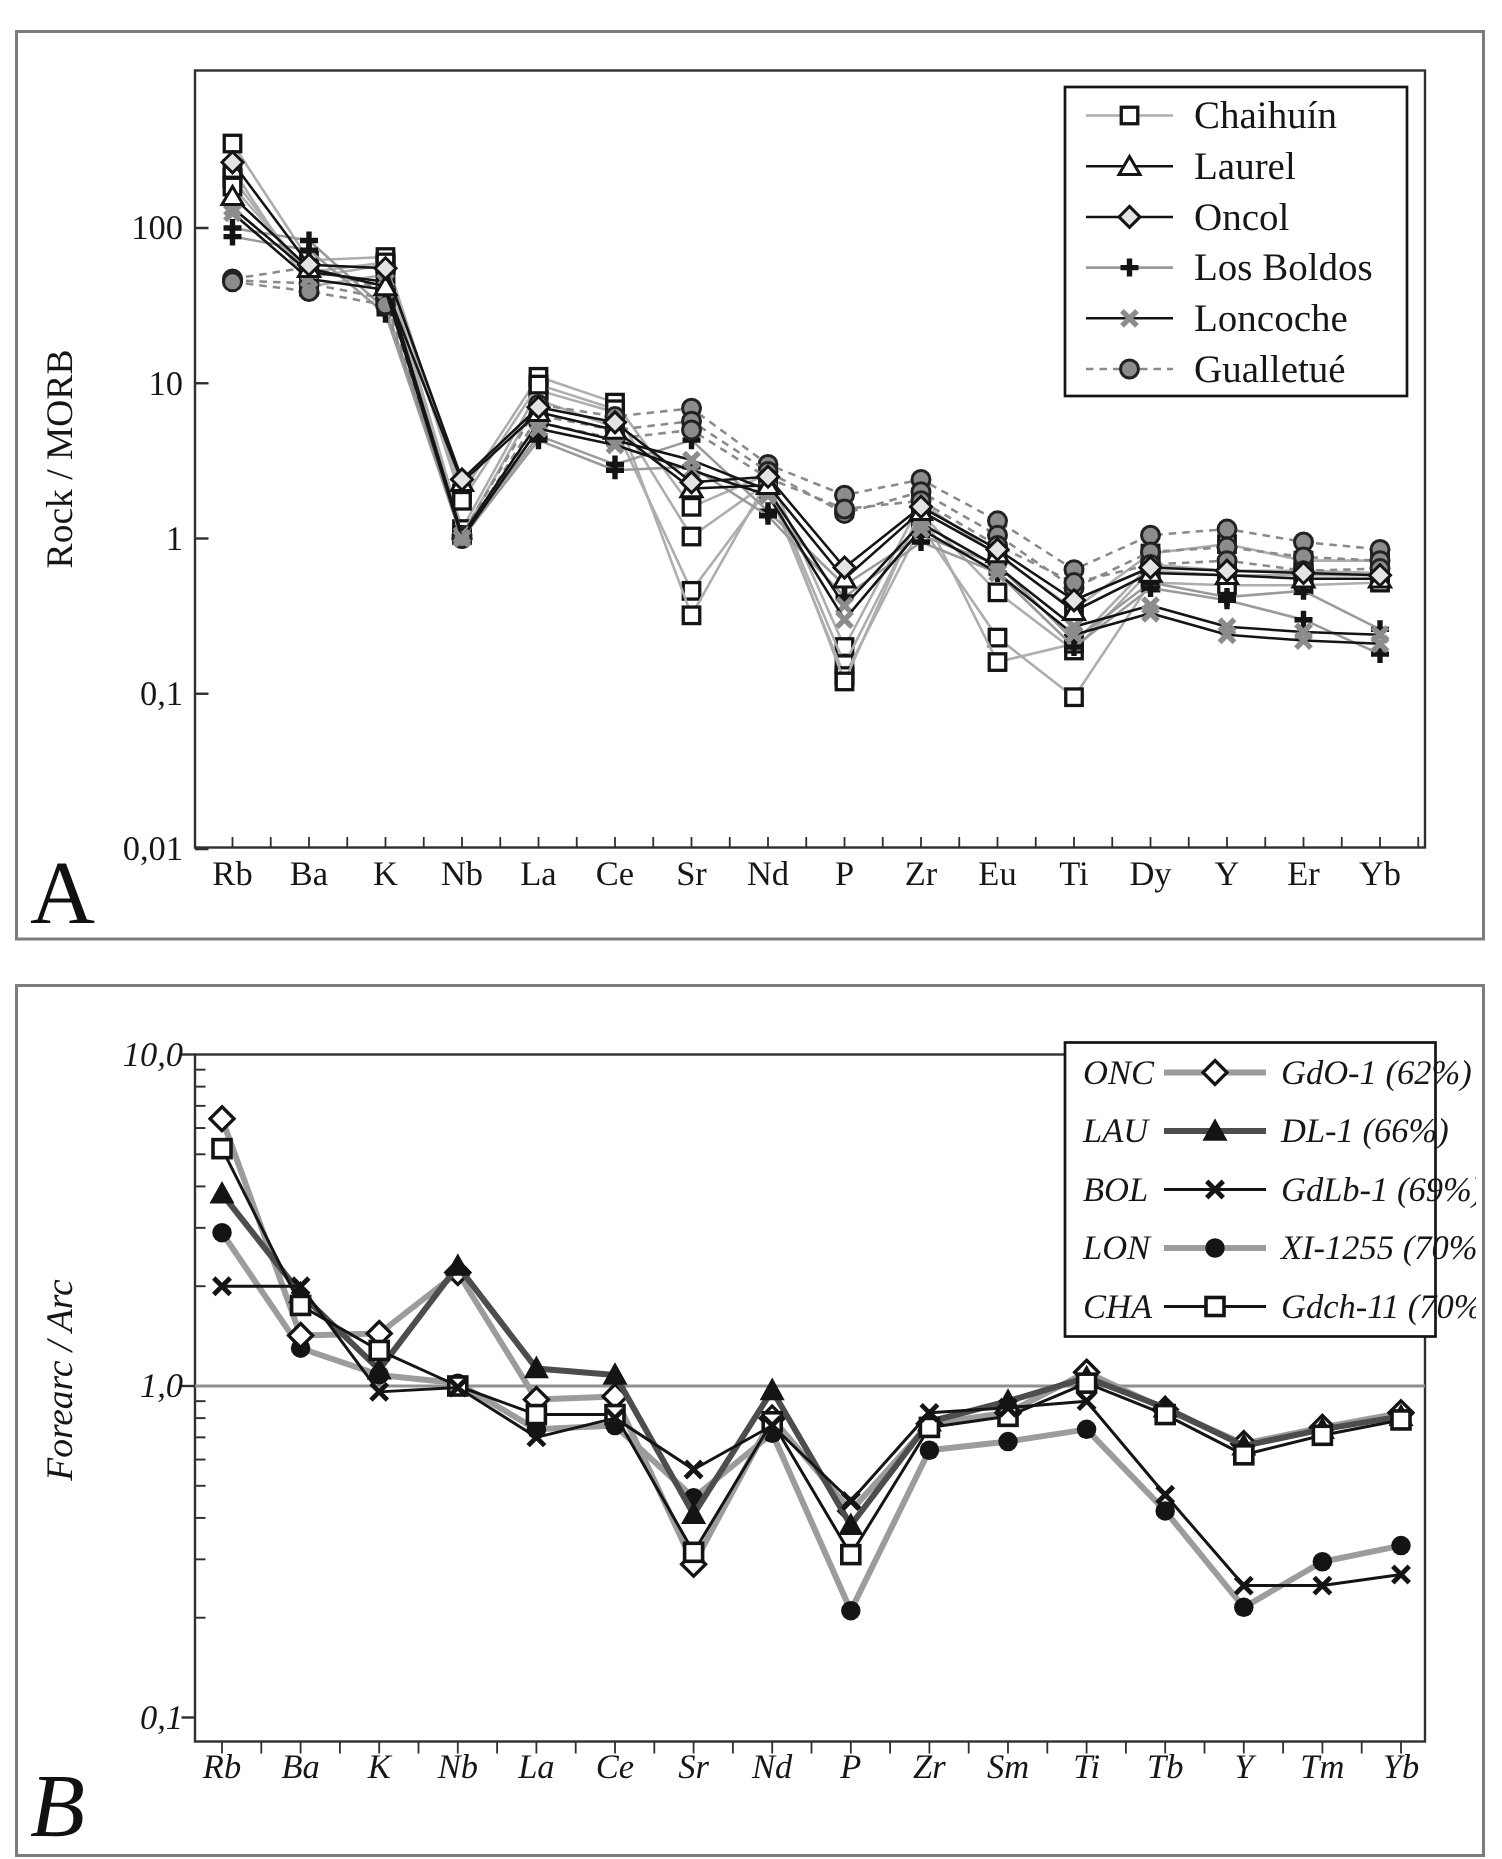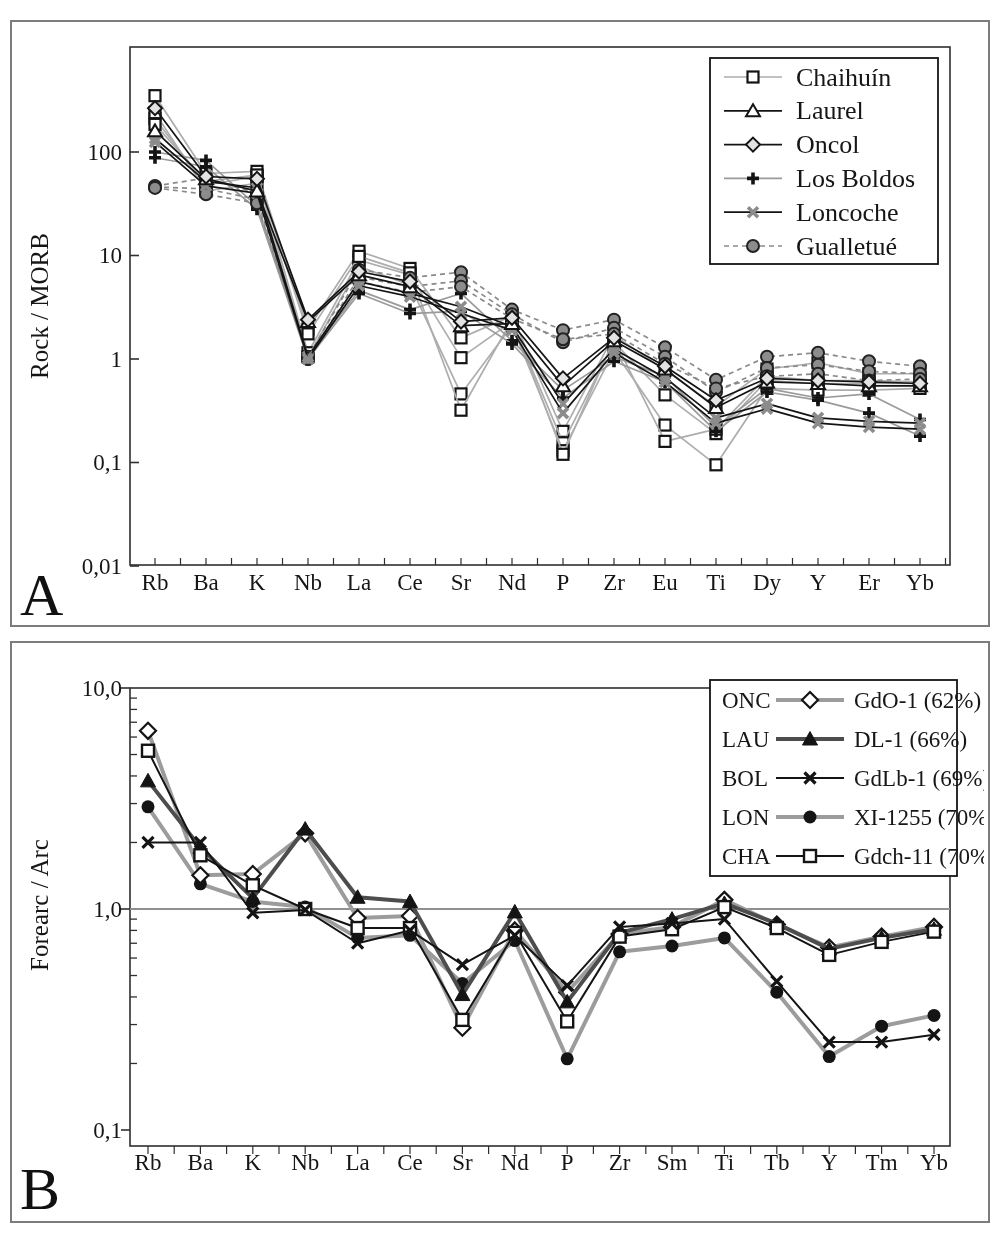--- a/index.html
+++ b/index.html
@@ -1,20 +1,20 @@
 <!DOCTYPE html>
 <html><head>
 <meta charset="utf-8">
 <style>
   html,body{margin:0;padding:0;background:#fff;}
   .figure{position:relative;width:1001px;height:1239px;background:#fff;
           font-family:"Liberation Serif","DejaVu Serif",serif;}
   .panel{position:absolute;background:#fff;border:2px solid #7c7c7c;}
   .panel-a{left:10px;top:20px;width:976px;height:603px;}
-  .panel-b{left:10px;top:641px;width:976px;height:578px;}
+  .panel-b{left:10px;top:656px;width:976px;height:578px;font-style:italic;}
   .panel svg{position:absolute;left:0;top:0;}
   .panel-letter{position:absolute;left:8px;bottom:0px;font-size:60px;line-height:1;
                 color:#111;font-family:"Liberation Serif","DejaVu Serif",serif;}
   .panel-b .panel-letter{bottom:2px;}
 </style>
 </head>
 <body>
 
 <div class="figure">
   <section class="panel panel-a">

